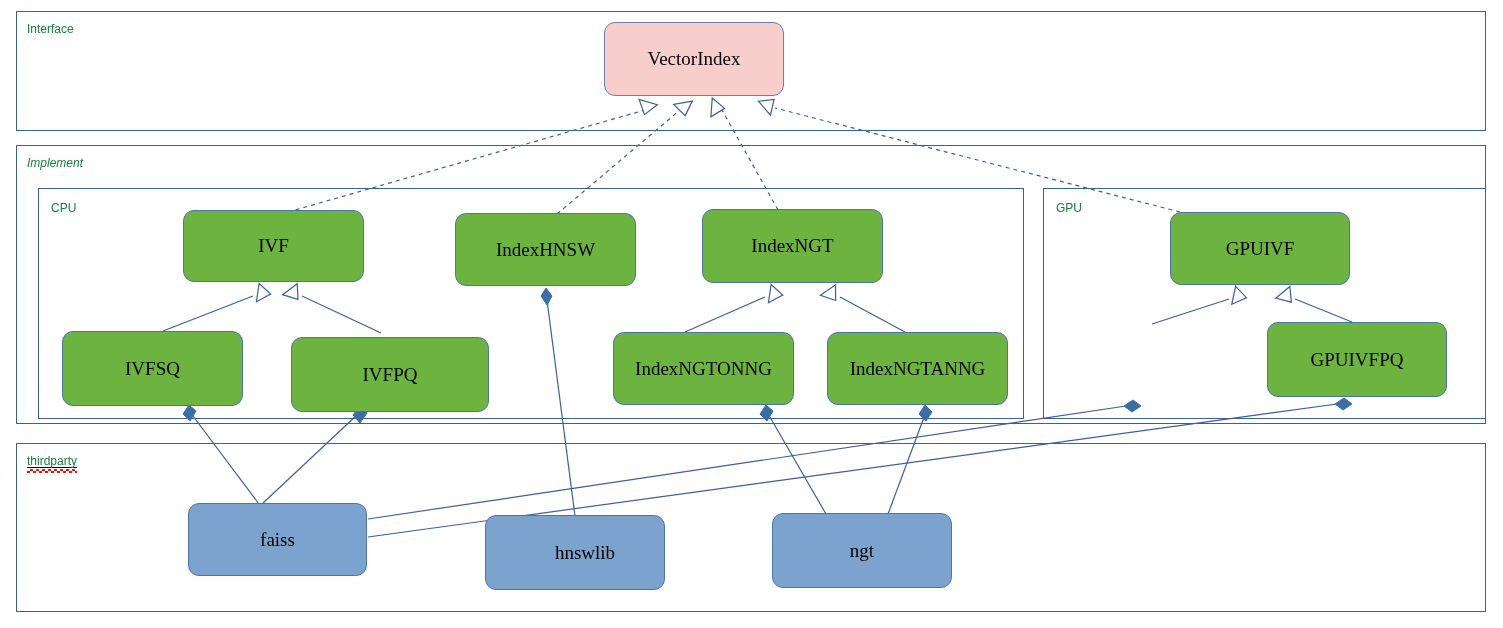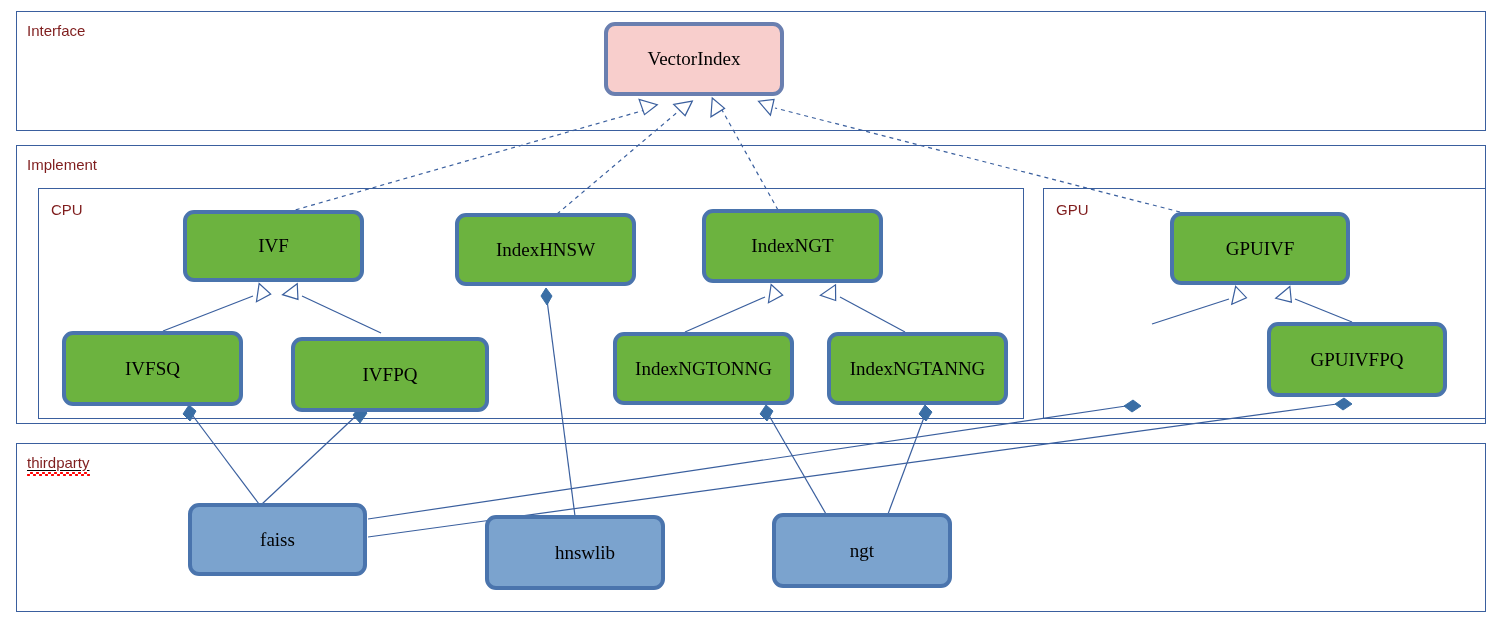--- a/index.html
+++ b/index.html
@@ -18,22 +18,22 @@
   
   .group {
     position: absolute;
     border: 1px solid #3a5f9e;
     background: transparent;
     box-sizing: border-box;
   }
   .group-label {
     position: absolute;
     font-family: "Liberation Sans", sans-serif;
-    font-size: 15px;
-    color: #7f1d1d;
+    font-size: 12px;
+    color: #15803d;
     white-space: nowrap;
     line-height: 1;
   }
   .group-label.spell {
     text-decoration: underline;
     text-decoration-color: #000000;
     text-underline-offset: 2px;
   }
   .squiggle {
     position: absolute;
@@ -45,21 +45,21 @@
       radial-gradient(circle at 1.5px 3px, #ff0000 1.1px, transparent 1.3px),
       radial-gradient(circle at 4.5px 1px, #ff0000 1.1px, transparent 1.3px);
     background-size: 6px 4px;
     background-repeat: repeat-x;
   }
   
   .node {
     position: absolute;
     box-sizing: border-box;
     border-radius: 11px;
-    border: 4px solid #0f172a;
+    border: 1px solid #0f172a;
     display: flex;
     align-items: center;
     justify-content: center;
     font-family: "Liberation Serif", serif;
     font-size: 19px;
     color: #000000;
     text-align: center;
     z-index: 3;
     user-select: none;
   }
@@ -182,21 +182,21 @@
       <path class="l-solid" d="M 926,412 L 888,514"></path>
       <polygon class="dia-filled" points="925,405 932,412 926,421 919,414"></polygon>
     </g>
   </svg>
 
   <div class="group" style="left:16px; top:11px; width:1470px; height:120px;">
     <span class="group-label" style="left:10px; top:11px;">Interface</span>
   </div>
 
   <div class="group" style="left:16px; top:145px; width:1470px; height:279px;">
-    <span class="group-label" style="left:10px; top:11px;">Implement</span>
+    <span class="group-label" style="left:10px; top:11px;font-style:italic;">Implement</span>
   </div>
 
   <div class="group" style="left:38px; top:188px; width:986px; height:231px;">
     <span class="group-label" style="left:12px; top:13px;">CPU</span>
   </div>
 
   <div class="group" style="left:1043px; top:188px; width:443px; height:231px;">
     <span class="group-label" style="left:12px; top:13px;">GPU</span>
   </div>
 

